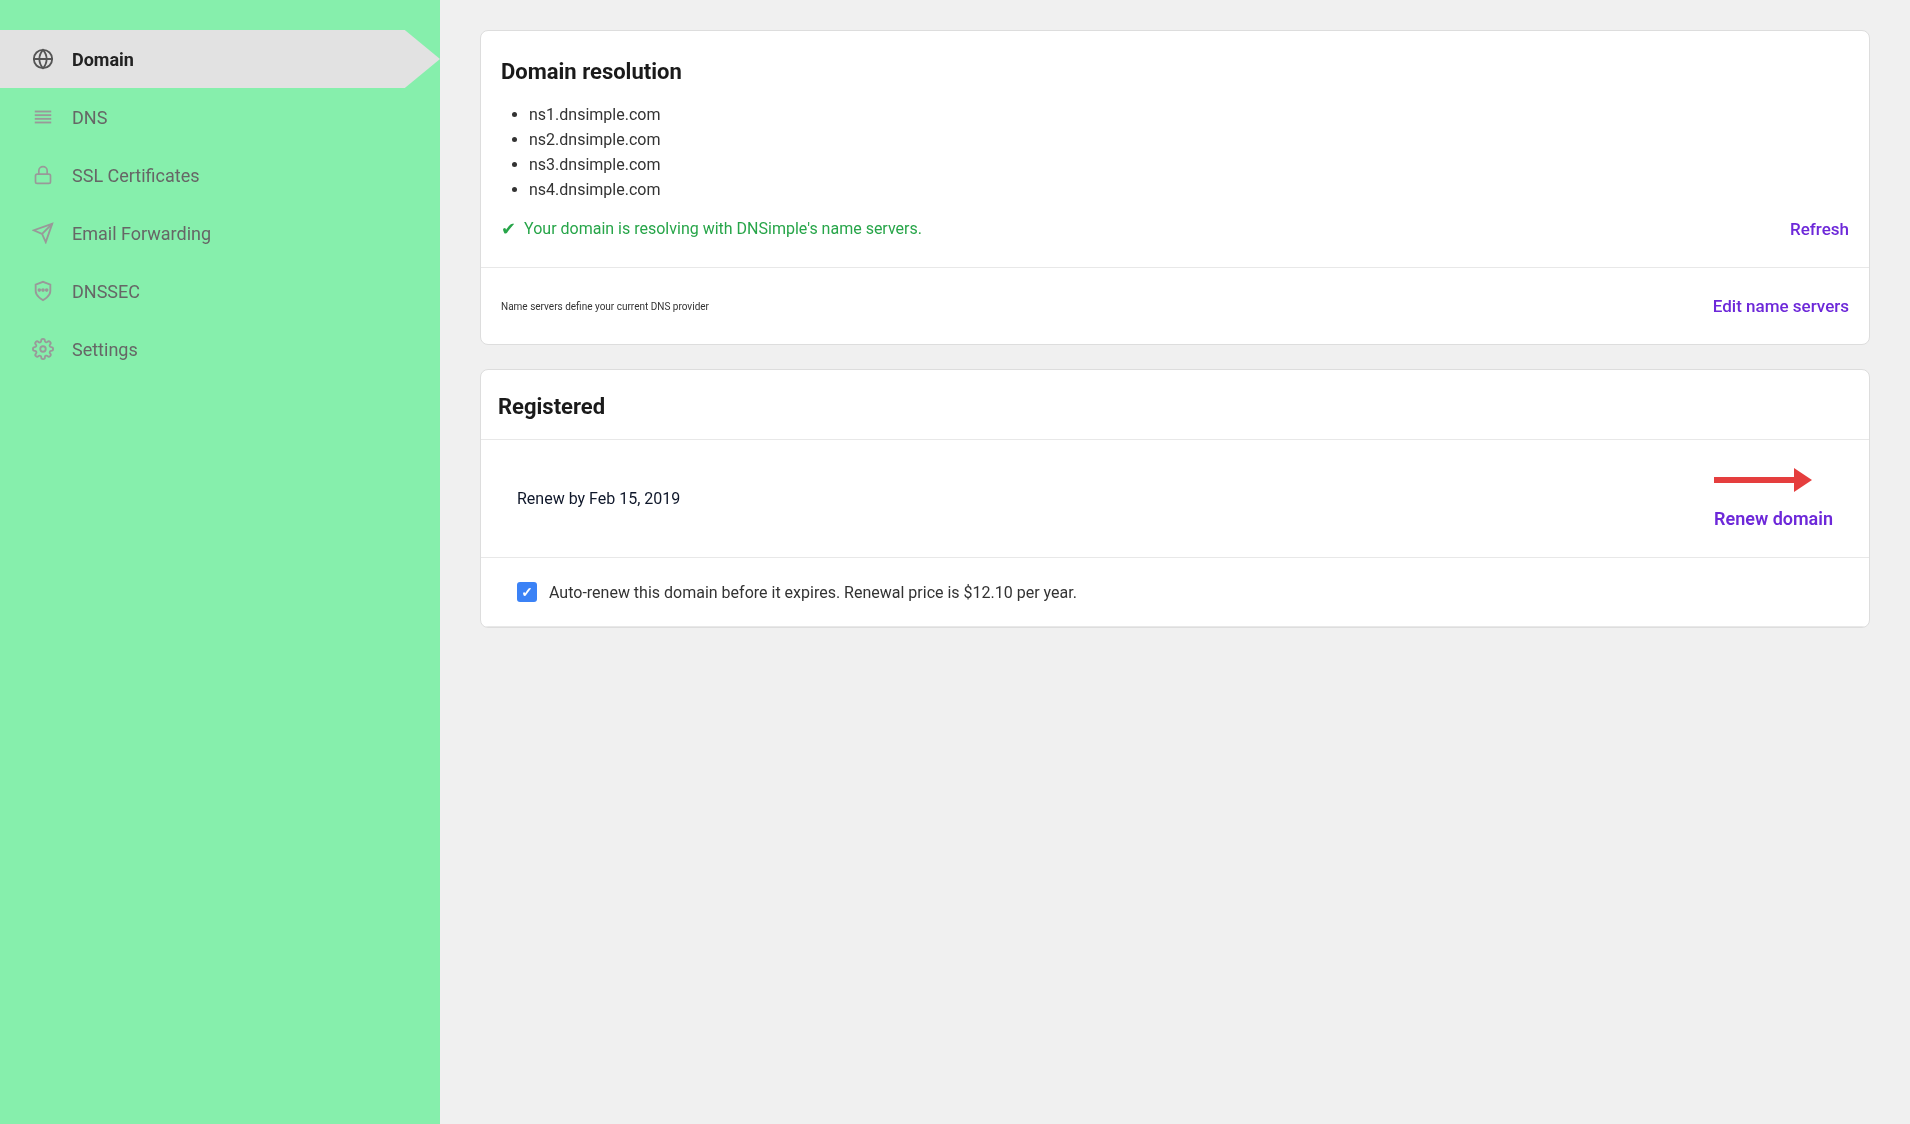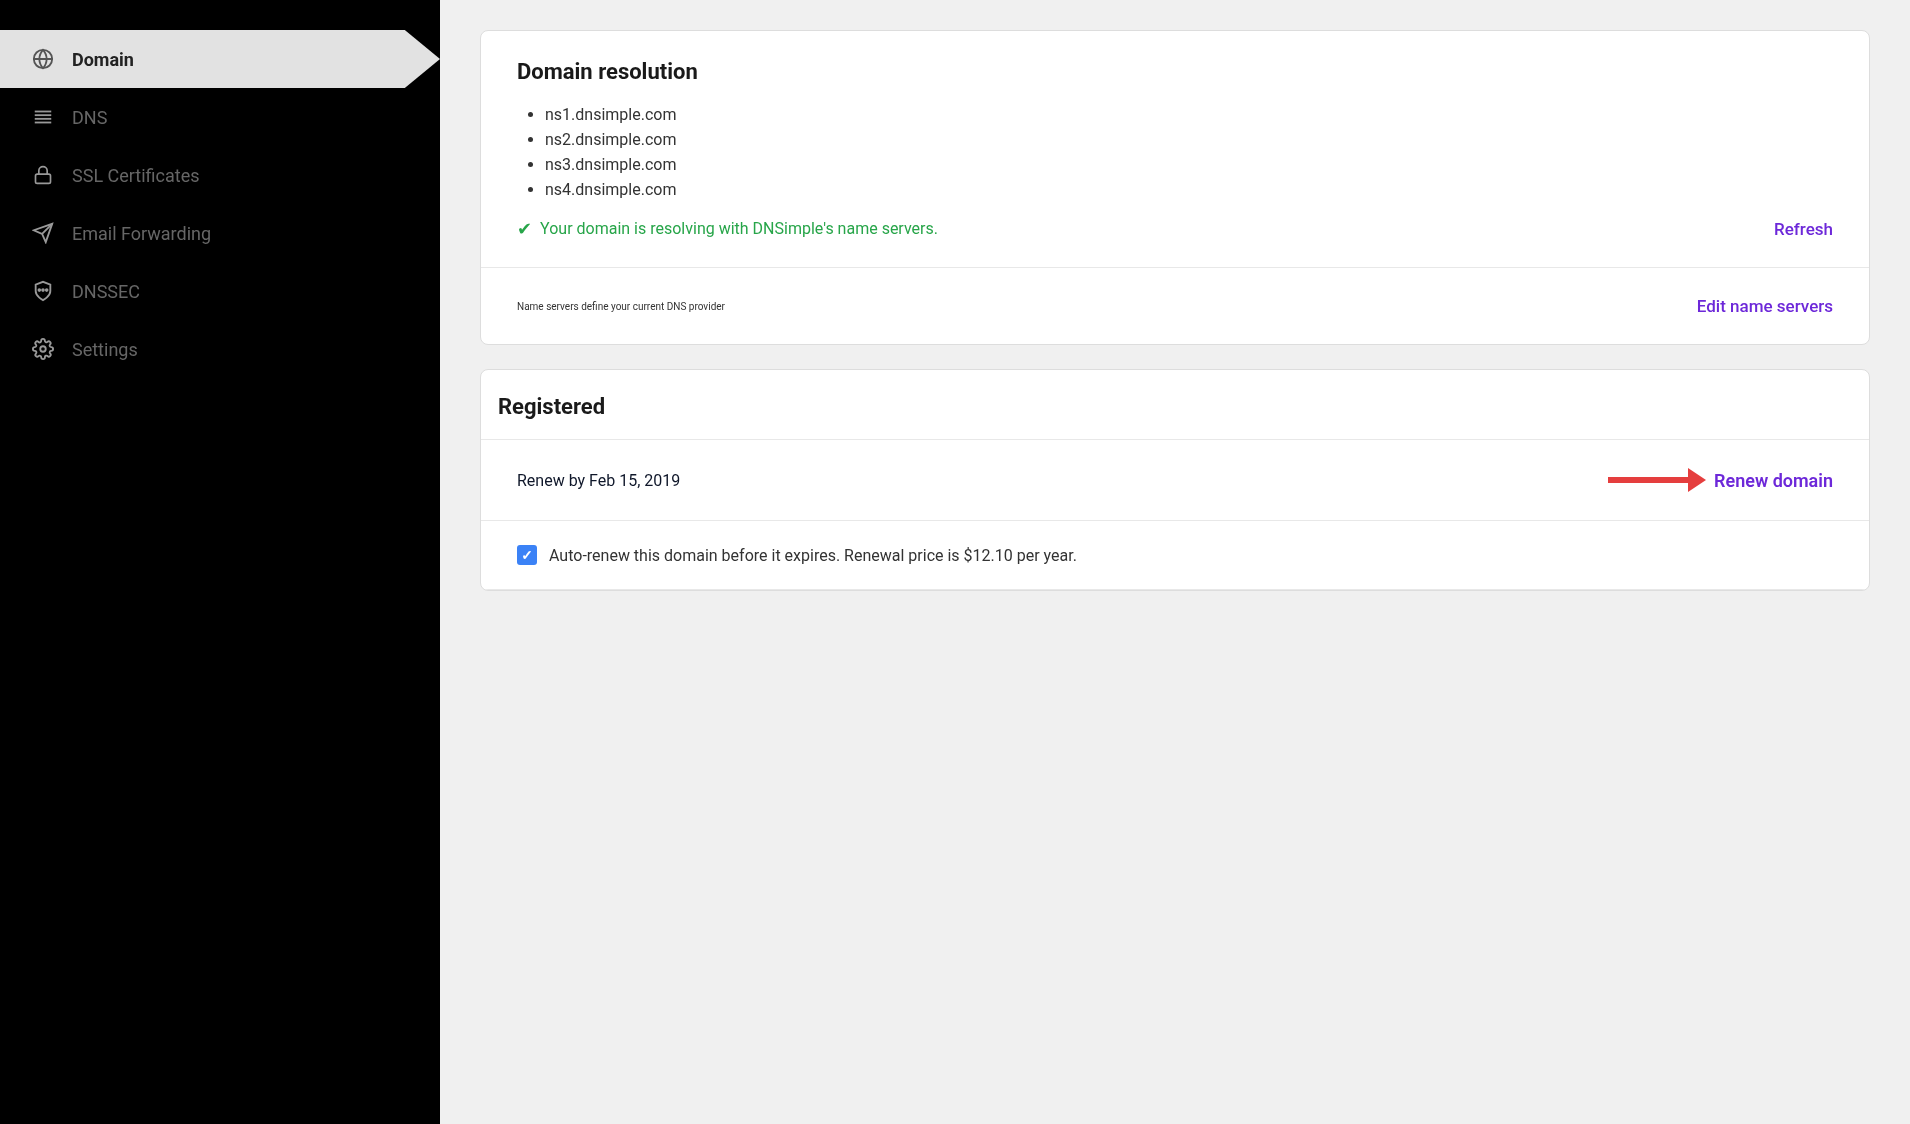--- a/index.html
+++ b/index.html
@@ -7,21 +7,21 @@
       font-family: -apple-system, BlinkMacSystemFont, 'Segoe UI', Roboto, sans-serif;
       background: #f0f0f0;
       display: flex;
       min-height: 1124px;
       width: 1910px;
     }
 
     
     .sidebar {
       width: 440px;
-      background: #000000;
+      background: #86efac;
       padding: 30px 0;
       flex-shrink: 0;
     }
 
     .sidebar-item {
       display: flex;
       align-items: center;
       padding: 18px 30px;
       cursor: pointer;
       color: #666;
@@ -65,21 +65,21 @@
 
     
     .card {
       background: #fff;
       border-radius: 8px;
       border: 1px solid #ddd;
       overflow: hidden;
     }
 
     .card-section {
-      padding: 28px 36px;
+      padding: 28px 20px;
       border-bottom: 1px solid #e8e8e8;
     }
 
     .card-section:last-child {
       border-bottom: none;
     }
 
     .card-title {
       font-size: 22px;
       font-weight: 700;
@@ -153,22 +153,22 @@
       border-bottom: 1px solid #e8e8e8;
     }
 
     .renew-date {
       font-size: 16px;
       color: #0f172a;
     }
 
     .renew-right {
       display: flex;
-      align-items: center;
-      gap: 8px;
+      gap: 16px;
+      flex-direction: column;
     }
 
     
     .red-arrow {
       display: inline-flex;
       align-items: center;
       gap: 0;
     }
 
     .red-arrow-body {

